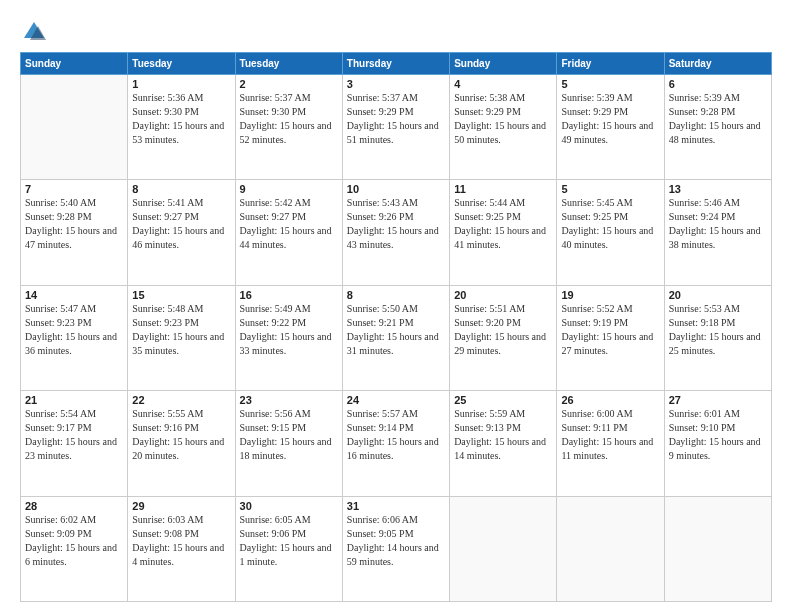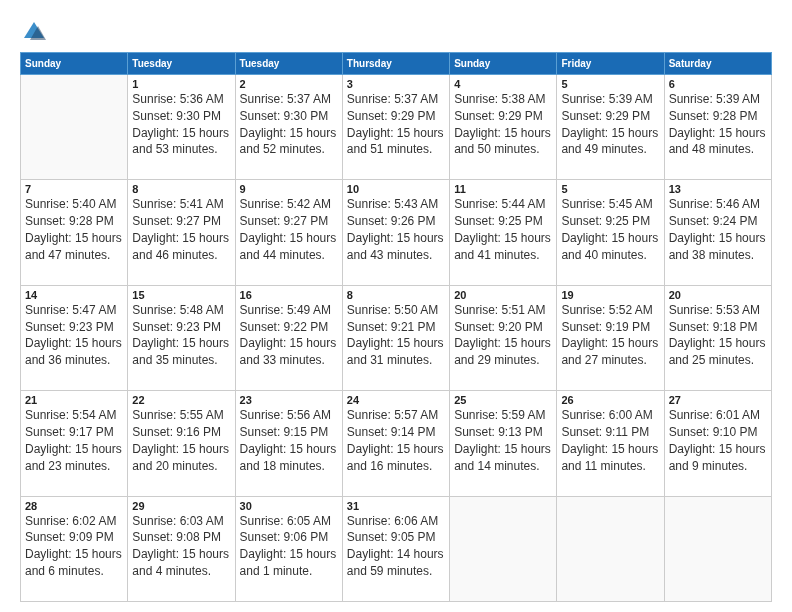--- a/index.html
+++ b/index.html
@@ -79,23 +79,24 @@
     .calendar-table tbody tr td.empty {
       background: #f9f9f9;
     }
     .day-number {
       font-size: 11px;
       font-weight: bold;
       color: #222;
       margin-bottom: 1px;
     }
     .day-info {
-      font-size: 12px;
+      font-size: 10px;
       color: #333;
       line-height: 1.4;
+      font-family: Liberation Serif, serif;
     }
   </style>
 </head>
 <body>
 
 <div class="page">
   <div class="header">
     <div class="logo">
       <svg class="logo-icon" viewBox="0 0 28 28" xmlns="http://www.w3.org/2000/svg">
         <rect width="28" height="28" fill="white"></rect>

